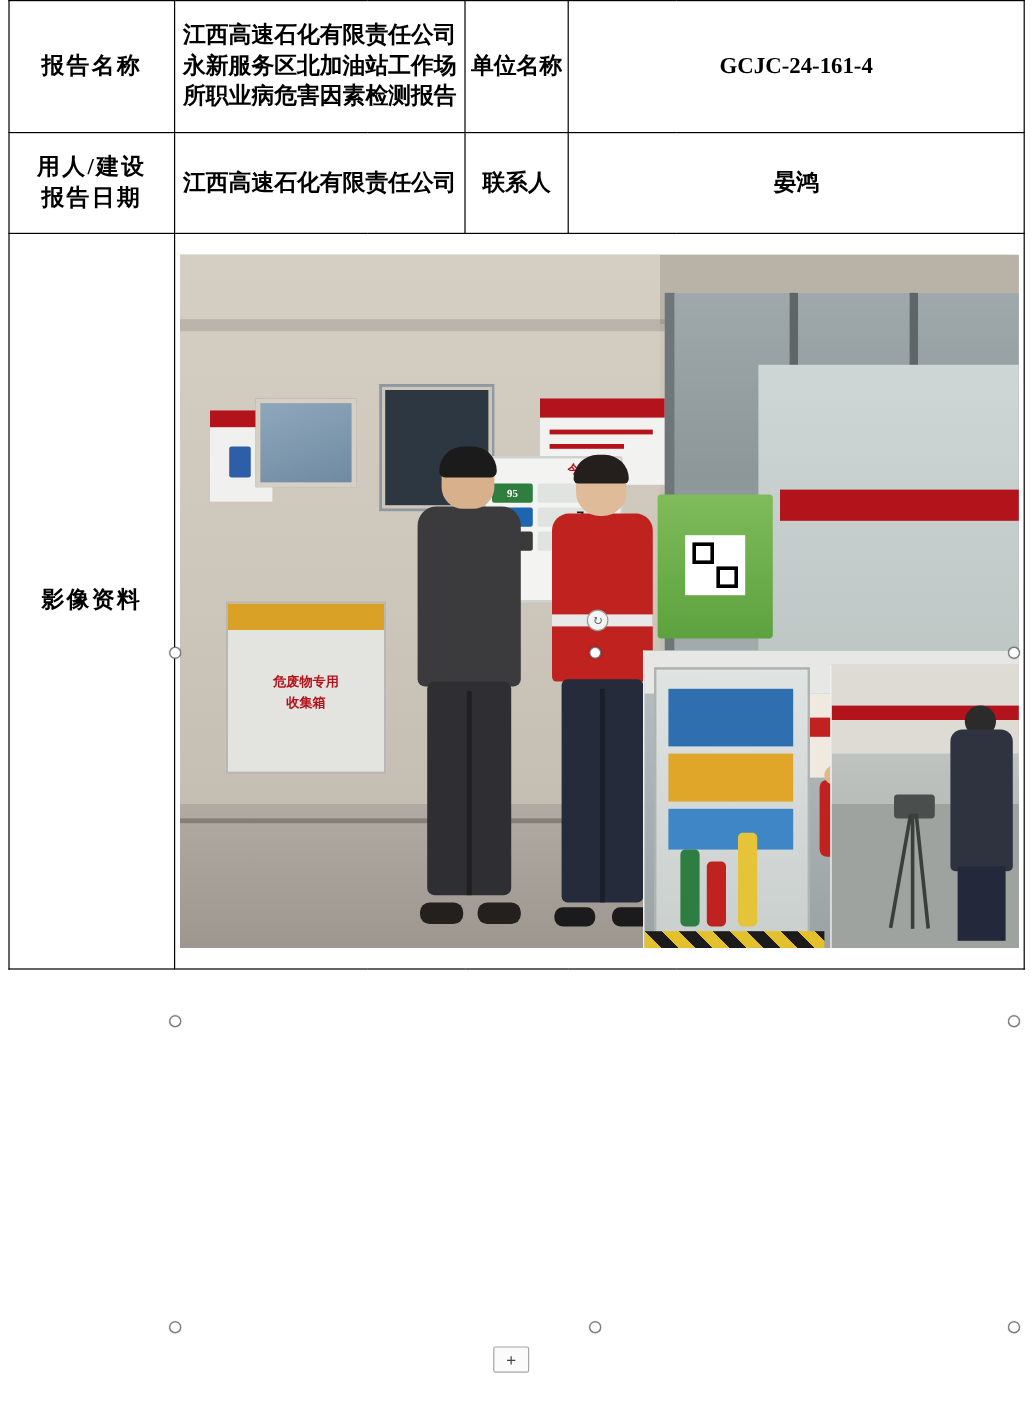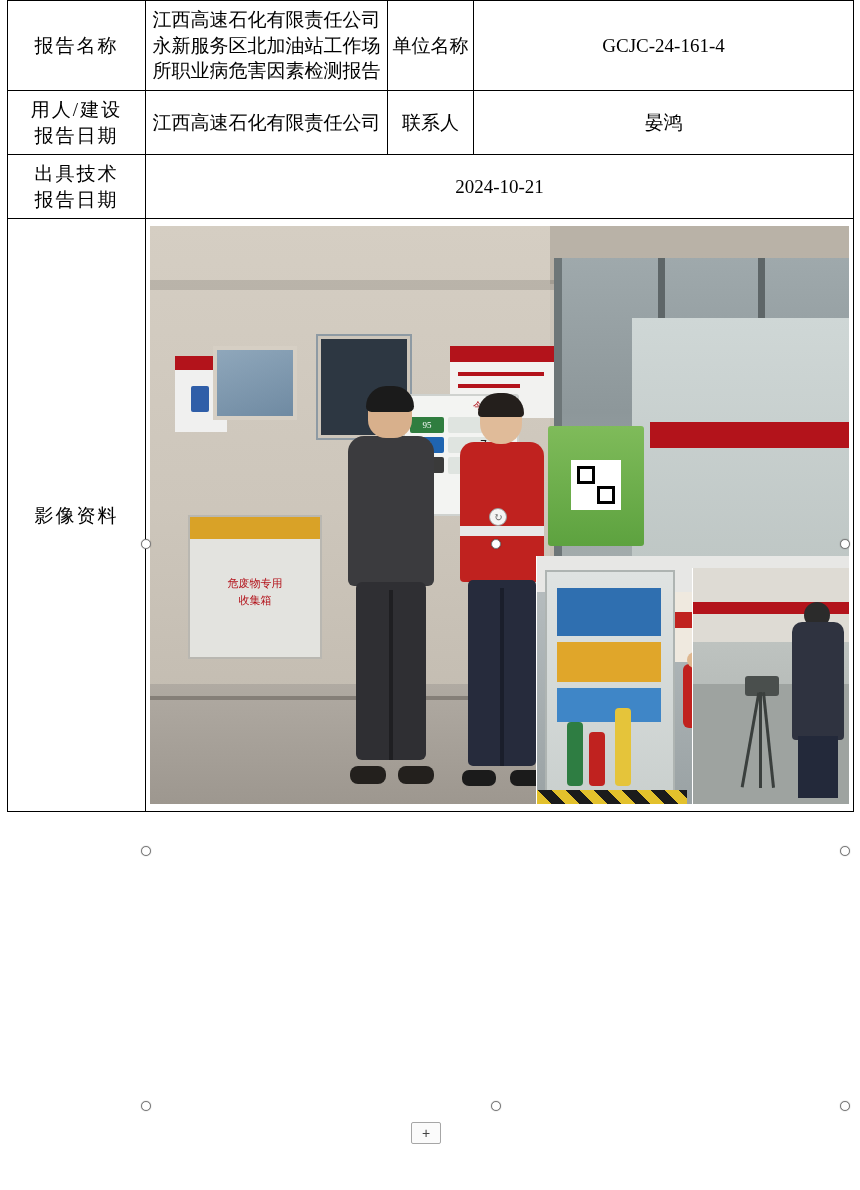--- a/index.html
+++ b/index.html
@@ -25,22 +25,23 @@
     width: 846px;
     margin-left: 7px;
     table-layout: fixed;
   }
   table.report td {
     border: 1px solid #000000;
     text-align: center;
     vertical-align: middle;
     font-size: 19px;
     line-height: 1.35;
-    padding: 6px 4px;
+    padding: 16px 4px;
     word-break: break-all;
+    font-weight: bold;
   }
   td.label {
     letter-spacing: 2px;
   }
   td.tight {
     letter-spacing: 0px;
   }
   .cell-title {
     text-align: left;
     padding-left: 6px;
@@ -305,27 +306,20 @@
       </tr>
       <tr>
         <td class="label two-line">
           <div>用人/建设</div>
           <div>报告日期</div>
         </td>
         <td colspan="2">江西高速石化有限责任公司</td>
         <td>联系人</td>
         <td colspan="2">晏鸿</td>
       </tr>
-      <tr style="height:58px">
-        <td class="label two-line">
-          <div>出具技术</div>
-          <div>报告日期</div>
-        </td>
-        <td colspan="5">2024-10-21</td>
-      </tr>
       <tr class="img-row">
         <td class="img-label">影像资料</td>
         <td colspan="5">
           <div class="img-holder">
             <div class="photo-frame">
 
               <div class="main-photo">
                 <div class="wall-top-band"></div>
                 <div class="wall"></div>
                 <div class="wall-shadow"></div>

